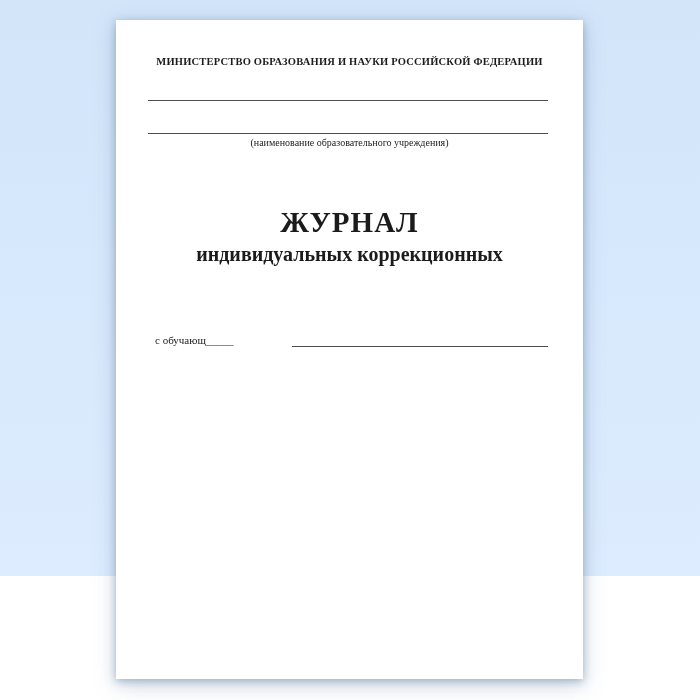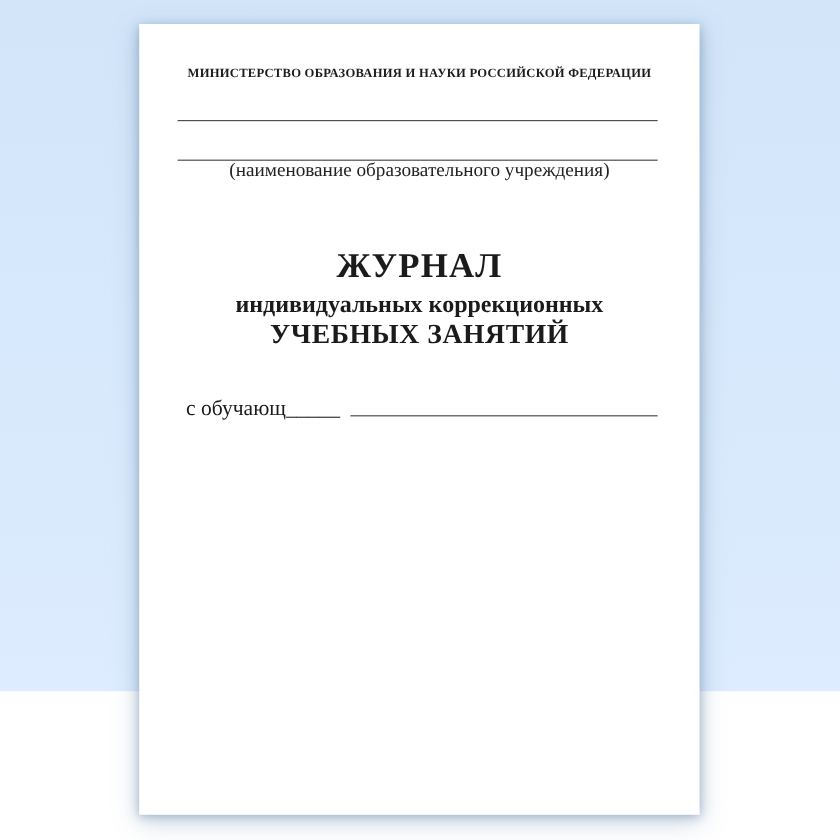--- a/index.html
+++ b/index.html
@@ -33,21 +33,21 @@
   }
   .rule {
     height: 0;
     border-bottom: 1px solid #4f4f4f;
   }
   .rule-institution-1 { top: 80px;  left: 32px; width: 400px; }
   .rule-institution-2 { top: 113px; left: 32px; width: 400px; }
   .caption {
     left: 0; right: 0;
     text-align: center;
-    font-size: 16px;
+    font-size: 10px;
     line-height: 12px;
     color: #222222;
   }
   .caption-institution { top: 117px; }
   .title-1 {
     top: 187px; left: 0; right: 0;
     text-align: center;
     font-weight: bold;
     font-size: 29px;
     line-height: 30px;
@@ -63,21 +63,21 @@
   .title-3 {
     top: 246px; left: 0; right: 0;
     text-align: center;
     font-weight: bold;
     font-size: 23px;
     line-height: 26px;
     letter-spacing: 0.5px;
   }
   .student-prefix {
     left: 39px; top: 311px;
-    font-size: 18px;
+    font-size: 11px;
     line-height: 18px;
     white-space: nowrap;
   }
   .rule-student { top: 326px; left: 176px; width: 256px; }
   .caption-fio { top: 330px; font-size: 10.5px; }
   .year-row {
     top: 594px; right: 35px;
     font-size: 12px;
     line-height: 14px;
     white-space: nowrap;
@@ -101,21 +101,20 @@
     <div class="rule rule-institution-1"></div>
 
     <div class="rule rule-institution-2"></div>
 
     <div class="caption caption-institution">(наименование образовательного учреждения)</div>
 
     <div class="title-1">ЖУРНАЛ</div>
 
     <div class="title-2">индивидуальных коррекционных</div>
 
-    <div class="title-3">УЧЕБНЫХ ЗАНЯТИЙ</div>
 
     <div class="student-prefix">с обучающ_____</div>
 
     <div class="rule rule-student"></div>
 
 
 
   </div>
 </div>
 

